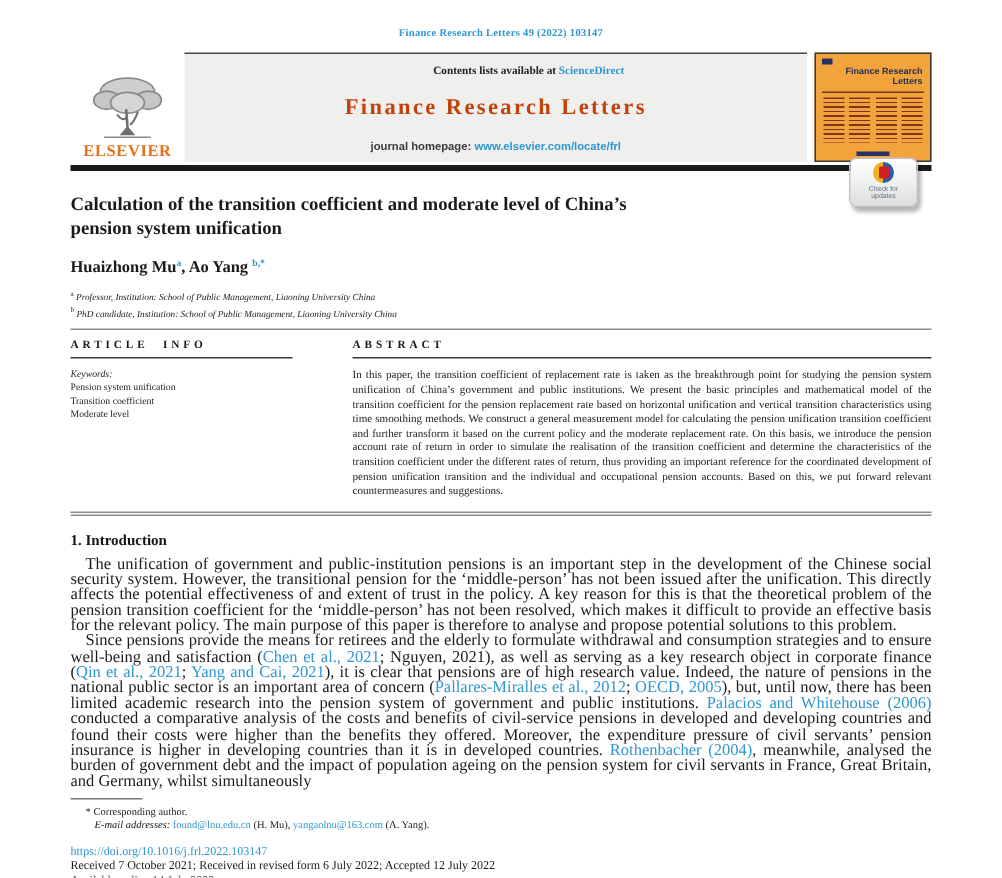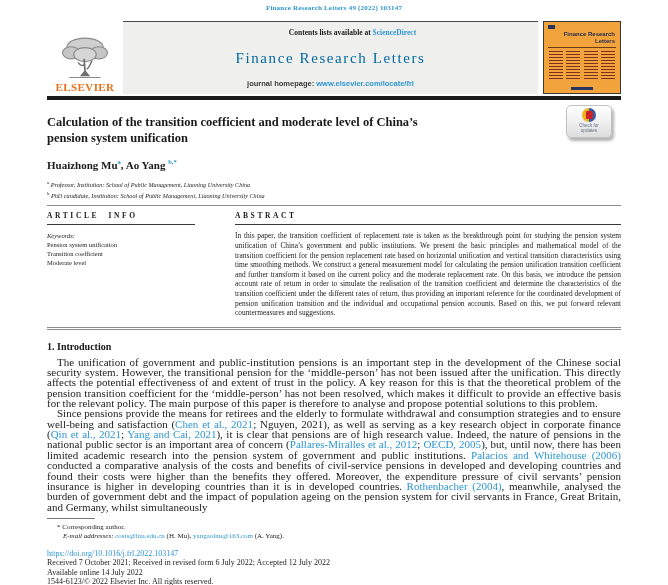--- a/index.html
+++ b/index.html
@@ -4,35 +4,35 @@
 <style>
   html,body{margin:0;padding:0;}
   body{
     width:668px;height:585px;overflow:hidden;position:relative;
     background:#ffffff;color:#1c1c1c;
     font-family:"Liberation Serif","DejaVu Serif",serif;
     -webkit-font-smoothing:antialiased;
   }
   .link{color:#2e96d1;cursor:pointer;}
   .topref{
-    margin-top:4px;text-align:center;font-size:7px;font-weight:bold;
+    margin-top:18px;text-align:center;font-size:7px;font-weight:bold;
     color:#2e96d1;letter-spacing:.2px;
   }
   .content{padding:0 47px;}
   
   .banner{display:flex;margin-top:9px;height:73px;}
   .logo-col{width:76px;display:flex;flex-direction:column;align-items:center;justify-content:flex-end;padding-bottom:1px;}
   .elsevier-word{font-size:11px;font-weight:bold;color:#e8701a;letter-spacing:.4px;margin-top:1px;}
   .banner-mid{
     flex:1;background:#efefee;border-top:1px solid #4a4a4a;
     display:flex;flex-direction:column;justify-content:space-between;
     text-align:center;padding:6px 0 6px;
   }
   .contents-line{font-size:7.5px;font-weight:bold;color:#222;margin-left:44px;}
-  .banner-title{font-size:15px;font-weight:normal;color:#0369a1;letter-spacing:1.6px;}
+  .banner-title{font-size:15px;font-weight:bold;color:#c2410c;letter-spacing:1.6px;}
   .homepage-line{font-size:7.5px;font-weight:bold;color:#3a3a3a;font-family:"Liberation Sans",sans-serif;}
   .cover-col{width:78px;margin-left:5px;}
   .cover{
     width:76px;height:71px;background:#f2a33c;border:1px solid #3a3a3a;
     position:relative;overflow:hidden;
   }
   .cover-mark{position:absolute;top:3px;left:4px;width:7px;height:4px;background:#273461;}
   .cover-title{
     margin-top:9px;padding-right:5px;text-align:right;
     font-size:6px;line-height:6.5px;font-weight:bold;color:#1d2b52;
@@ -178,21 +178,21 @@
 
   <div class="sec-heading">1. Introduction</div>
   <div class="para">The unification of government and public-institution pensions is an important step in the development of the Chinese social security system. However, the transitional pension for the ‘middle-person’ has not been issued after the unification. This directly affects the potential effectiveness of and extent of trust in the policy. A key reason for this is that the theoretical problem of the pension transition coefficient for the ‘middle-person’ has not been resolved, which makes it difficult to provide an effective basis for the relevant policy. The main purpose of this paper is therefore to analyse and propose potential solutions to this problem.</div>
   <div class="para"><span>Since pensions provide the means for retirees and the elderly to formulate withdrawal and consumption strategies and to ensure well-being and satisfaction (</span><span class="cite">Chen et al., 2021</span><span>; Nguyen, 2021), as well as serving as a key research object in corporate finance (</span><span class="cite">Qin et al., 2021</span><span>; </span><span class="cite">Yang and Cai, 2021</span><span>), it is clear that pensions are of high research value. Indeed, the nature of pensions in the national public sector is an important area of concern (</span><span class="cite">Pallares-Miralles et al., 2012</span><span>; </span><span class="cite">OECD, 2005</span><span>), but, until now, there has been limited academic research into the pension system of government and public institutions. </span><span class="cite">Palacios and Whitehouse (2006)</span><span> conducted a comparative analysis of the costs and benefits of civil-service pensions in developed and developing countries and found their costs were higher than the benefits they offered. Moreover, the expenditure pressure of civil servants’ pension insurance is higher in developing countries than it is in developed countries. </span><span class="cite">Rothenbacher (2004)</span><span>, meanwhile, analysed the burden of government debt and the impact of population ageing on the pension system for civil servants in France, Great Britain, and Germany, whilst simultaneously</span></div>
 
   <div class="footnote">
     <div class="fn-rule"></div>
     <div class="fn-line">* Corresponding author.</div>
     <div class="fn-email">
       <span class="em-label">E-mail addresses:</span>
-      <span class="link">costs@lnu.edu.cn</span><span> (H. Mu), </span><span class="link">yangaolnu@163.com</span><span> (A. Yang).</span>
+      <span class="link">found@lnu.edu.cn</span><span> (H. Mu), </span><span class="link">yangaolnu@163.com</span><span> (A. Yang).</span>
     </div>
   </div>
 
   <div class="pubinfo">
     <div class="link">https://doi.org/10.1016/j.frl.2022.103147</div>
     <div>Received 7 October 2021; Received in revised form 6 July 2022; Accepted 12 July 2022</div>
     <div>Available online 14 July 2022</div>
     <div>1544-6123/© 2022 Elsevier Inc. All rights reserved.</div>
   </div>
 

